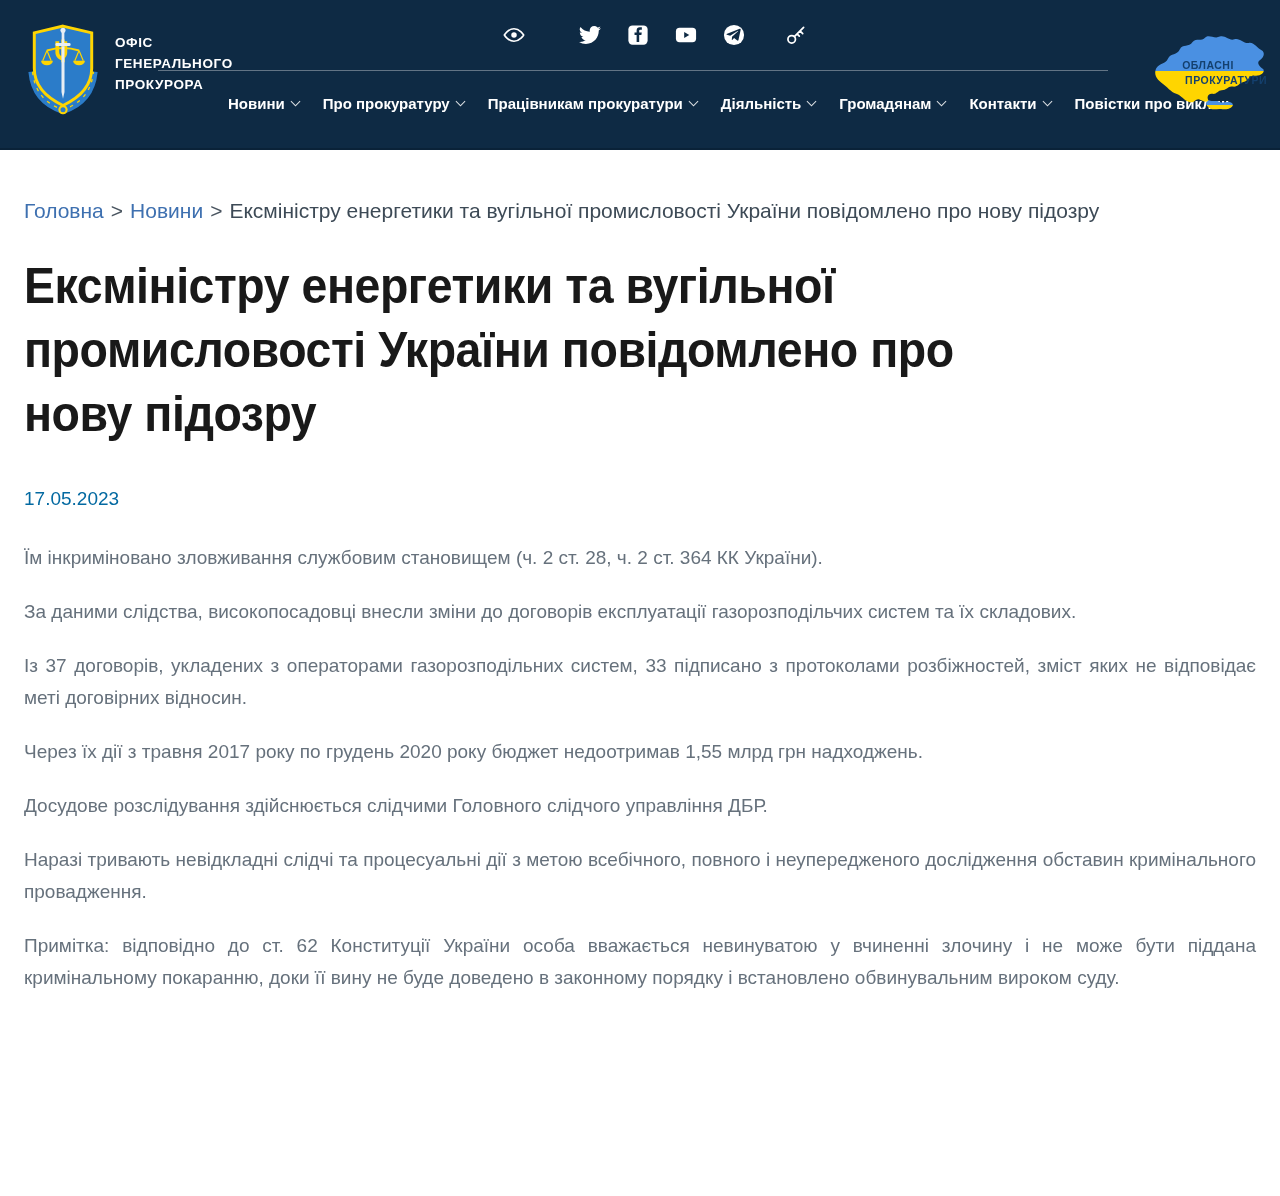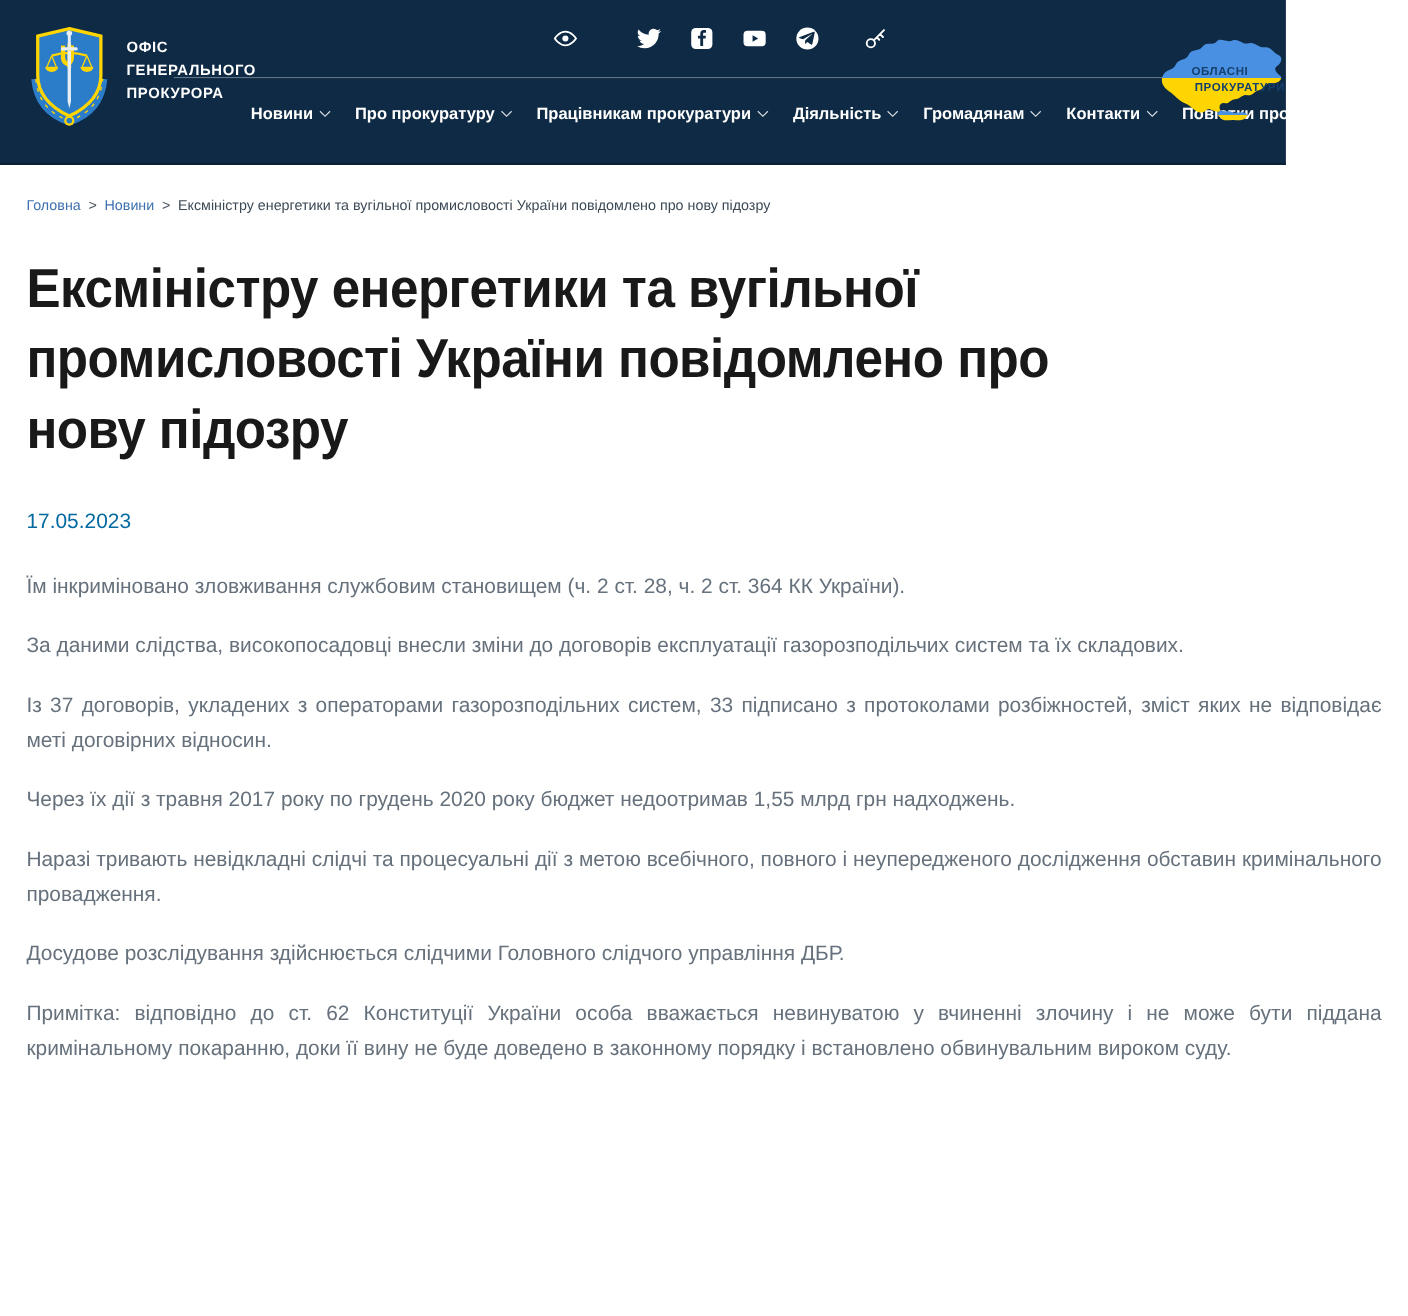--- a/index.html
+++ b/index.html
@@ -1,20 +1,20 @@
 <!DOCTYPE html>
 <html lang="uk"><head>
 <meta charset="utf-8">
 <style>
   * { margin:0; padding:0; box-sizing:border-box; }
   html,body { width:1280px; background:#ffffff; font-family:"Liberation Sans", sans-serif; }
 
   
   .site-header {
-    position:relative; width:1169px; height:150px;
+    position:relative; width:1280px; height:150px;
     background:#0e2a44; border-bottom:2px solid #0a2238;
   }
   .logo-group { position:absolute; left:25px; top:22px; display:flex; align-items:flex-start; }
   .logo-emblem { width:76px; height:96px; display:block; }
   .logo-text { margin-left:14px; margin-top:10px; color:#ffffff; font-weight:bold;
                font-size:13.5px; line-height:21px; letter-spacing:0.6px; }
   .header-divider { position:absolute; left:158px; top:70px; width:950px; height:1px;
                     background:rgba(255,255,255,0.35); }
   .social-row { position:absolute; left:503px; top:24px; display:flex; align-items:center; gap:26px; }
   .social-icon { width:22px; height:22px; display:inline-flex; cursor:pointer; }
@@ -23,30 +23,30 @@
   .social-icon:last-child{ margin-left:14px; }
 
   .main-nav { position:absolute; left:228px; top:95px; display:flex; align-items:center; }
   .nav-item { color:#ffffff; font-weight:bold; font-size:15px; margin-right:24px;
               display:flex; align-items:center; cursor:pointer; white-space:nowrap; }
   .chevron { display:inline-block; width:7px; height:7px; margin-left:7px; margin-top:-4px;
              border-right:1.6px solid rgba(255,255,255,0.85);
              border-bottom:1.6px solid rgba(255,255,255,0.85);
              transform:rotate(45deg); }
 
-  .regional-map { position:absolute; right:1px; top:26px; width:118px; height:92px; cursor:pointer; }
+  .regional-map { position:absolute; right:13px; top:26px; width:118px; height:92px; cursor:pointer; }
   .regional-map svg { width:100%; height:100%; display:block; }
   .map-label { position:absolute; width:100%; text-align:center; font-weight:bold;
                color:#14406e; letter-spacing:0.5px; }
   .map-label.l1 { top:33px; font-size:10.5px; }
   .map-label.l2 { top:48px; font-size:10.5px;text-align:right; }
 
   
   .content { padding:0 24px; }
-  .breadcrumb { margin-top:27px; font-size:13px; color:#3d4a56; line-height:20px; }
+  .breadcrumb { margin-top:51px; font-size:21px; color:#3d4a56; line-height:20px; }
   .breadcrumb a.crumb-link { color:#3e70b0; text-decoration:none; cursor:pointer; }
   .crumb-sep { color:#4a5560; margin:0 7px; }
 
   .article-title { margin-top:33px; color:#191919; font-weight:bold;
                    font-size:50px; line-height:64px; letter-spacing:-0.5px; }
   .title-line { transform:scaleX(0.93); transform-origin:left center; white-space:nowrap; }
 
   .article-date { margin-top:42px; font-size:19px; color:#0369a1; }
 
   .article-body { margin-top:32px; }
@@ -184,17 +184,17 @@
       <div class="title-line">нову підозру</div>
     </h1>
 
   <div class="article-date">17.05.2023</div>
 
   <div class="article-body" id="article-body">
       <p>Їм інкриміновано зловживання службовим становищем (ч. 2 ст. 28, ч. 2 ст. 364 КК України).</p>
       <p>За даними слідства, високопосадовці внесли зміни до договорів експлуатації газорозподільчих систем та їх складових.</p>
       <p>Із 37 договорів, укладених з операторами газорозподільних систем, 33 підписано з протоколами розбіжностей, зміст яких не відповідає меті договірних відносин.</p>
       <p>Через їх дії з травня 2017 року по грудень 2020 року бюджет недоотримав 1,55 млрд грн надходжень.</p>
+      <p>Досудове розслідування здійснюється слідчими Головного слідчого управління ДБР.</p>
       <p>Наразі тривають невідкладні слідчі та процесуальні дії з метою всебічного, повного і неупередженого дослідження обставин кримінального провадження.</p>
-      <p>Досудове розслідування здійснюється слідчими Головного слідчого управління ДБР.</p>
       <p>Примітка: відповідно до ст. 62 Конституції України особа вважається невинуватою у вчиненні злочину і не може бути піддана кримінальному покаранню, доки її вину не буде доведено в законному порядку і встановлено обвинувальним вироком суду.</p>
     </div>
 </main>
 
 </body></html>

